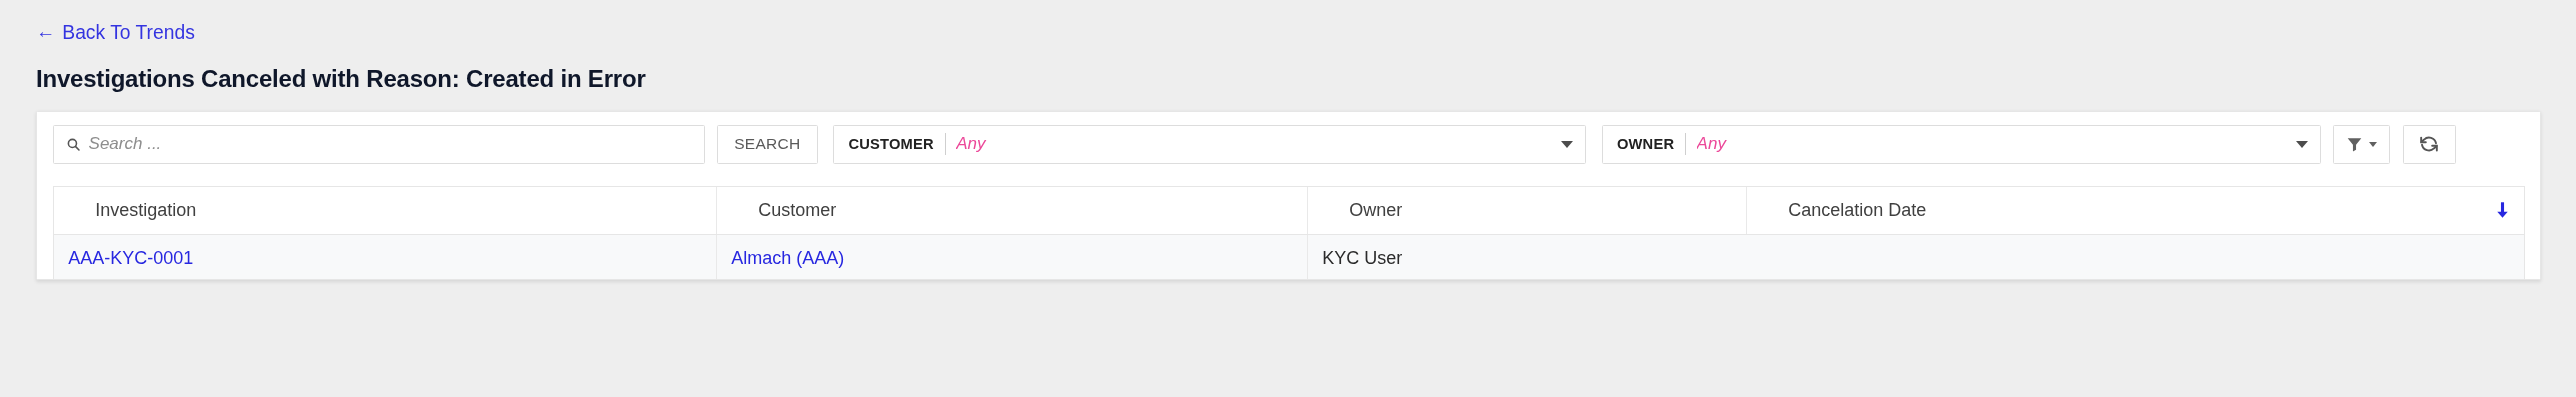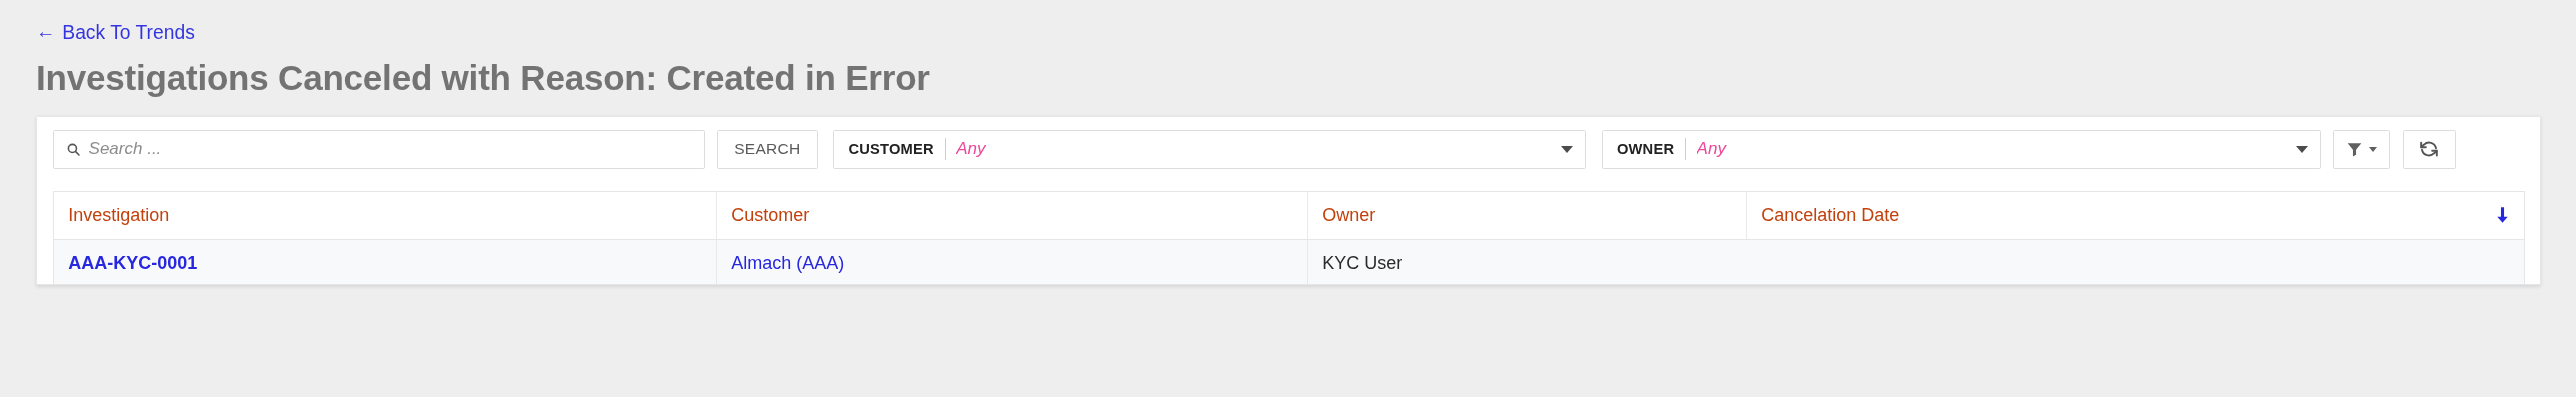--- a/index.html
+++ b/index.html
@@ -39,24 +39,24 @@
   }
   .back-link .arrow {
     font-size: 19.3px;
     line-height: 1;
     display: inline-block;
     transform: translateY(-0.8px);
   }
 
   
   .page-title {
-    margin: 17px 0 0 0;
-    font-size: 35px;
+    margin: 24px 0 0 0;
+    font-size: 24px;
     font-weight: bold;
-    color: #737373;
+    color: #0f172a;
     letter-spacing: -0.2px;
     line-height: 1.1;
     white-space: nowrap;
   }
 
   
   .card {
     margin-top: 18px;
     background: #ffffff;
     border: 0.8px solid #e6e6e6;
@@ -223,34 +223,35 @@
   }
   .cell:last-child { border-right: none; }
 
   .col-investigation { flex: 0 0 663px; }
   .col-customer      { flex: 0 0 591px; }
   .col-owner         { flex: 0 0 439px; }
   .col-date          { flex: 1 1 auto; justify-content: space-between; }
 
   .header-text {
     font-size: 18px;
-    color: #c2410c;
+    color: #404040;
     font-weight: normal;
+    margin-left: 27px;
   }
   .cell-text {
     font-size: 18px;
     color: #2b2b2b;
   }
   .cell-link {
     font-size: 18px;
     color: #2727e0;
     text-decoration: none;
     cursor: pointer;
   }
-  .cell-link.strong { font-weight: bold; }
+  .cell-link.strong { font-weight: normal; }
 
   .sort-arrow {
     width: 13px;
     height: 20px;
     display: block;
     color: #2727e0;
     flex: 0 0 auto;
   }
 </style>
 </head>

